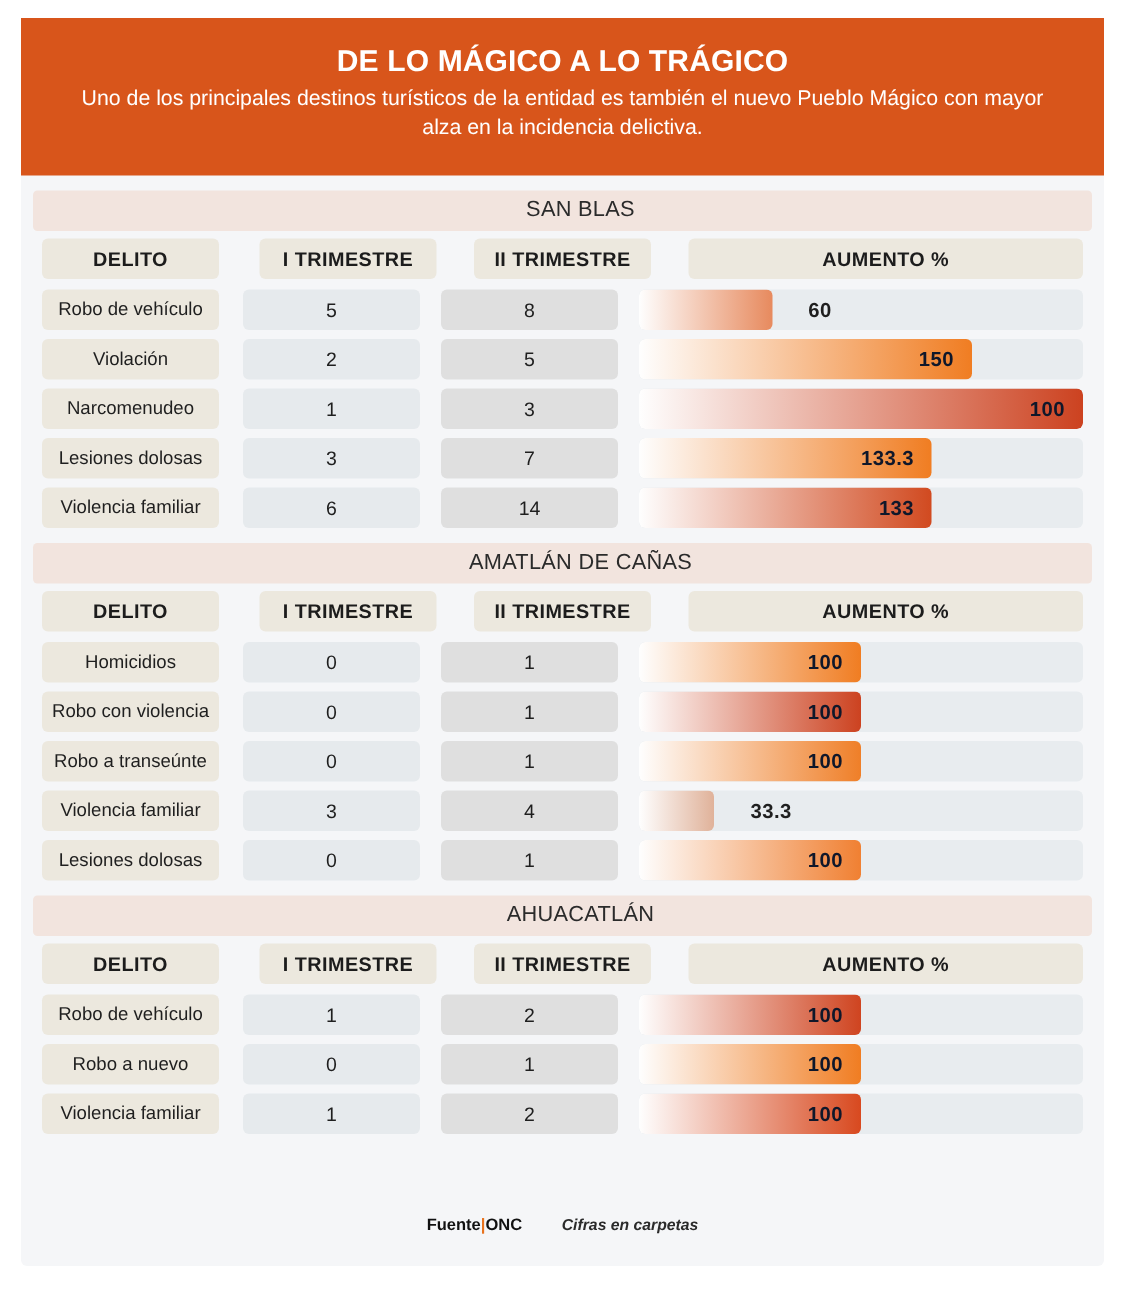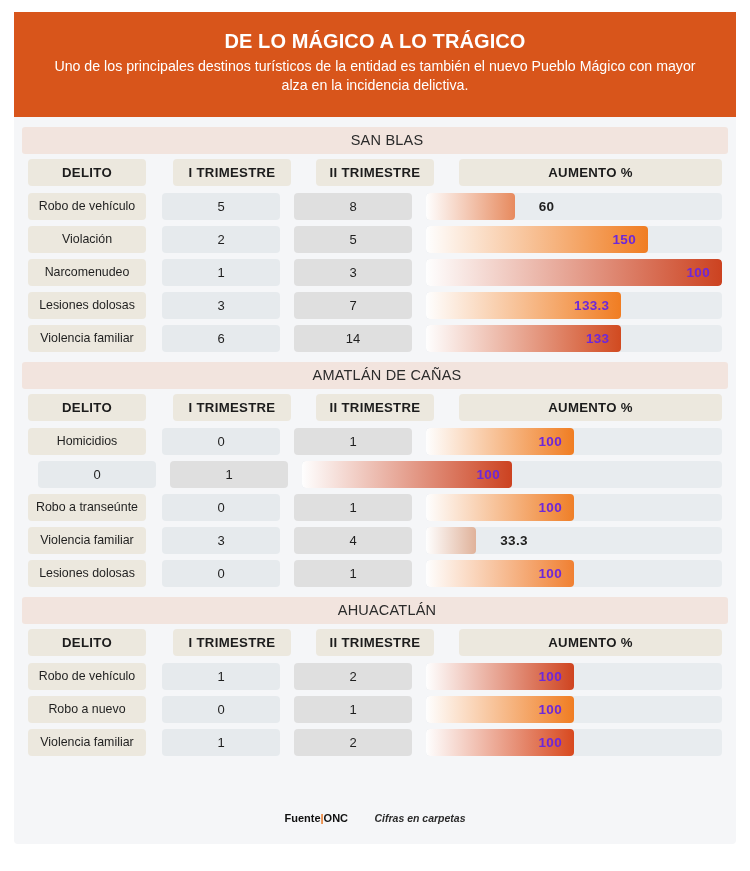--- a/index.html
+++ b/index.html
@@ -129,21 +129,21 @@
   .bar-value {
     position: absolute;
     top: 0;
     height: 27px;
     line-height: 27px;
     font-size: 13.5px;
     font-weight: bold;
     letter-spacing: 0.3px;
     white-space: nowrap;
   }
-  .bar-value.inside  { color: #6d28d9; }
+  .bar-value.inside  { color: #0f172a; }
   .bar-value.outside { color: #1f1f1f; font-weight: bold; }
 
   
   .footer {
     position: absolute;
     left: 0;
     bottom: 18px;
     width: 722px;
     text-align: center;
     white-space: nowrap;
@@ -240,20 +240,21 @@
         <div class="row">
           <div class="cell c-delito label">Homicidios</div>
           <div class="cell c-t1">0</div>
           <div class="cell c-t2">1</div>
           <div class="cell c-aum">
             <div class="bar" style="width:50%; background:linear-gradient(to right, rgba(255,255,255,0.96) 0%, #f07d22 100%);"></div>
             <div class="bar-value inside" style="right: calc(50% + 12px);">100</div>
           </div>
         </div>
         <div class="row">
+          <div class="cell c-delito label">Robo con violencia</div>
           <div class="cell c-t1">0</div>
           <div class="cell c-t2">1</div>
           <div class="cell c-aum">
             <div class="bar" style="width:50%; background:linear-gradient(to right, rgba(255,255,255,0.96) 0%, #cc4220 100%);"></div>
             <div class="bar-value inside" style="right: calc(50% + 12px);">100</div>
           </div>
         </div>
         <div class="row">
           <div class="cell c-delito label">Robo a transeúnte</div>
           <div class="cell c-t1">0</div>

